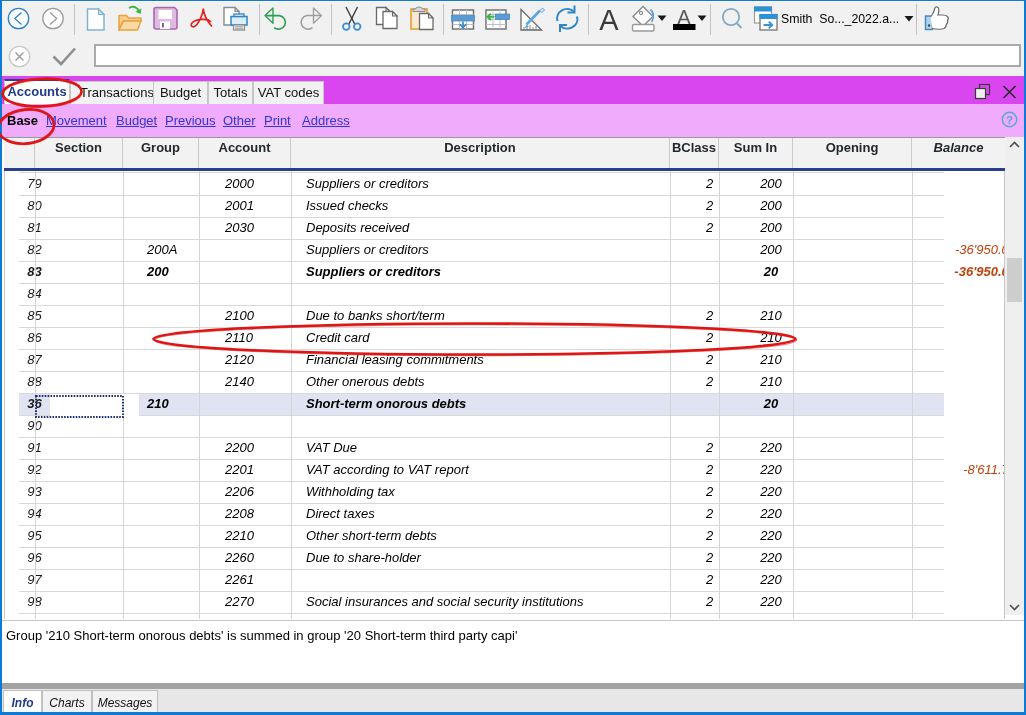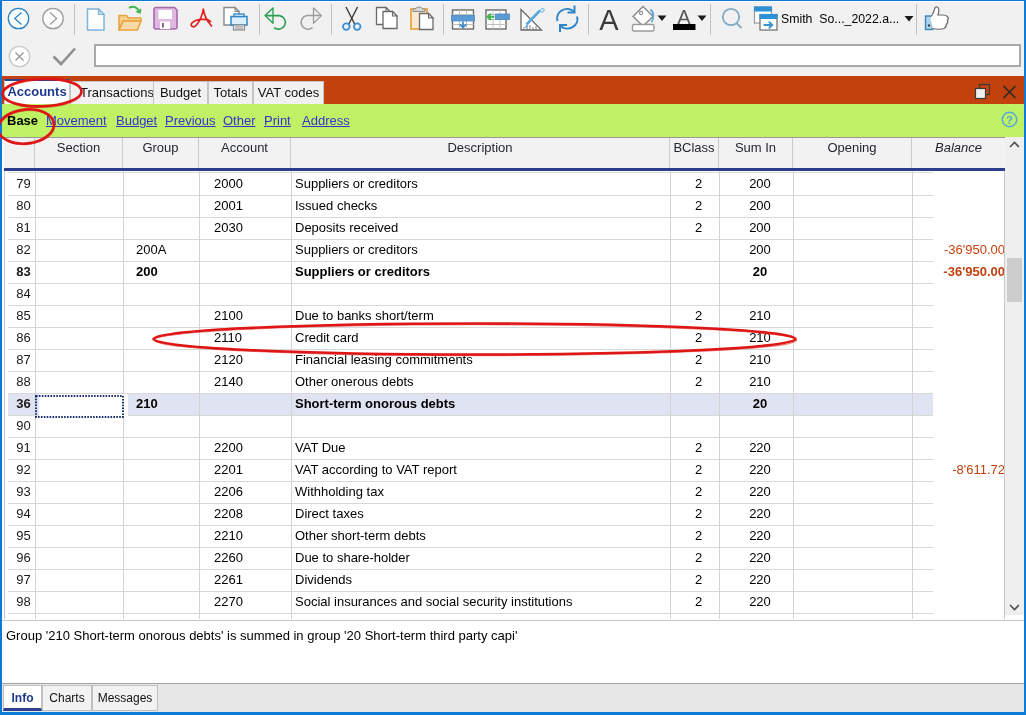--- a/index.html
+++ b/index.html
@@ -2,51 +2,51 @@
 <html><head>
 <meta charset="utf-8">
 <style>
 * { margin:0; padding:0; box-sizing:border-box; }
 html,body { width:1026px; height:715px; }
 body { position:relative; font-family:"Liberation Sans",sans-serif; background:#fff; overflow:hidden; }
 .abs { position:absolute; }
 #frame { left:0; top:0; width:1026px; height:715px; border-style:solid; border-color:#0c7bd8; border-width:1px 2px 3px 2px; pointer-events:none; z-index:50; }
 #tb1 { left:2px; top:2px; width:1022px; height:36px; background:#f1f1f1; }
 #tb2 { left:2px; top:38px; width:1022px; height:38px; background:#f1f1f1; }
-#tabstrip { left:2px; top:76px; width:1022px; height:28px; background:#c2410c; }
+#tabstrip { left:2px; top:76px; width:1022px; height:28px; background:#d946ef; }
 #cmdinput { left:94px; top:44px; width:927px; height:23px; background:#fff; border:2px solid #a9a9a9; }
 .tab { position:absolute; top:5px; height:23px; background:#f1f1f1; border:1px solid #c5c5c5; border-bottom:none; font-size:13px; color:#111; text-align:center; line-height:22px; }
 .tab.active { top:3px; height:25px; background:#fff; border-top:2px solid #2b3f8f; color:#20398e; font-weight:bold; line-height:22px; z-index:3; }
-#subtabs { left:2px; top:104px; width:1022px; height:33px; background:#bef264; font-size:13px; }
+#subtabs { left:2px; top:104px; width:1022px; height:33px; background:#f0abfc; font-size:13px; }
 #subtabs span, #subtabs a { position:absolute; top:9px; }
 .lnk { color:#3335d0; text-decoration:underline; }
 #thead { left:4px; top:137px; width:1001px; height:31px; background:#f2f2f2; border-top:1px solid #999; }
-#thead .hc { position:absolute; top:0; height:30px; font-size:13px; font-weight:normal; color:#23272e; text-align:center; line-height:19px; border-right:1px solid #c9c9c9; }
+#thead .hc { position:absolute; top:0; height:30px; font-size:13px; font-weight:bold; color:#23272e; text-align:center; line-height:19px; border-right:1px solid #c9c9c9; }
 #navline { left:4px; top:168px; width:1001px; height:3px; background:#2b3f8f; }
 #tbody { left:4px; top:171px; width:1001px; height:448px; background:#fff; }
-.row { position:absolute; left:4px; width:925px; height:22px; border-bottom:1px solid #d8d8d8; }
+.row { position:absolute; left:15px; width:925px; height:22px; border-bottom:1px solid #d8d8d8;font-style:italic; }
 .cell { position:absolute; top:0; height:21px; line-height:20px; font-size:13px; color:#000; white-space:nowrap; overflow:hidden; }
 .vl { position:absolute; top:0; width:1px; height:448px; background:#d4d4d4; z-index:2; }
 .num { left:0; width:31px; text-align:center; color:#1a1a1a; }
 .sec { left:31px; width:88px; }
 .grp { left:119px; width:76px; padding-left:9px; }
 .acc { left:195px; width:92px; padding-left:11px; }
 .des { left:287px; width:379px; }
 .bcl { left:666px; width:49px; text-align:center; }
 .sum { left:715px; width:74px; text-align:center; }
 .bal { left:908px; width:93px; text-align:right; padding-right:4px; }
 .red { color:#c2410c;padding-left:21px; }
 .b { font-weight:bold; }
 #selrow { background:#dfe3f2; }
 #selcell { position:absolute; left:31px; top:0; width:89px; height:22px; background:#fff; z-index:4; }
 #scroll { left:1005px; top:137px; width:19px; height:478px; background:#efefef; }
 #sthumb { position:absolute; left:2px; top:121px; width:15px; height:44px; background:#cdcdcd; }
 #infopanel { left:2px; top:620px; width:1022px; height:63px; background:#fff; border-top:1px solid #c8c8c8; }
 #infopanel div { position:absolute; left:4px; top:7px; font-size:13px; color:#000; }
-#btabs { left:2px; top:683px; width:1022px; height:30px; background:#e7e7e7; border-top:1px solid #a3a3a3; }
+#btabs { left:2px; top:683px; width:1022px; height:30px; background:#e7e7e7; border-top:6px solid #a3a3a3;font-style:italic; }
 .btab { position:absolute; top:1px; height:26px; background:#f2f2f2; border:1px solid #c0c0c0; font-size:12px; color:#111; text-align:center; line-height:25px; }
 .btab.active { background:#fff; border-bottom:3px solid #2b3f8f; color:#20398e; font-weight:bold; }
 </style>
 </head>
 <body>
 <div class="abs" id="tb1"></div>
 <div class="abs" id="tb2"></div>
 <svg class="abs" id="tbicons" style="left:0;top:0;width:1026px;height:76px" viewBox="0 0 1026 76">
 
 <g stroke="#c2c2c2" stroke-width="1">
@@ -342,21 +342,20 @@
       <div class="cell sec"></div>
       <div class="cell acc">2260</div>
       <div class="cell des">Due to share-holder</div>
       <div class="cell bcl">2</div>
       <div class="cell sum">220</div>
     </div>
     <div class="row" style="top:399px;">
       <div class="cell num">97</div>
       <div class="cell sec"></div>
       <div class="cell acc">2261</div>
-      <div class="cell des">Dividends</div>
       <div class="cell bcl">2</div>
       <div class="cell sum">220</div>
     </div>
     <div class="row" style="top:421px;">
       <div class="cell num">98</div>
       <div class="cell sec"></div>
       <div class="cell acc">2270</div>
       <div class="cell des">Social insurances and social security institutions</div>
       <div class="cell bcl">2</div>
       <div class="cell sum">220</div>

